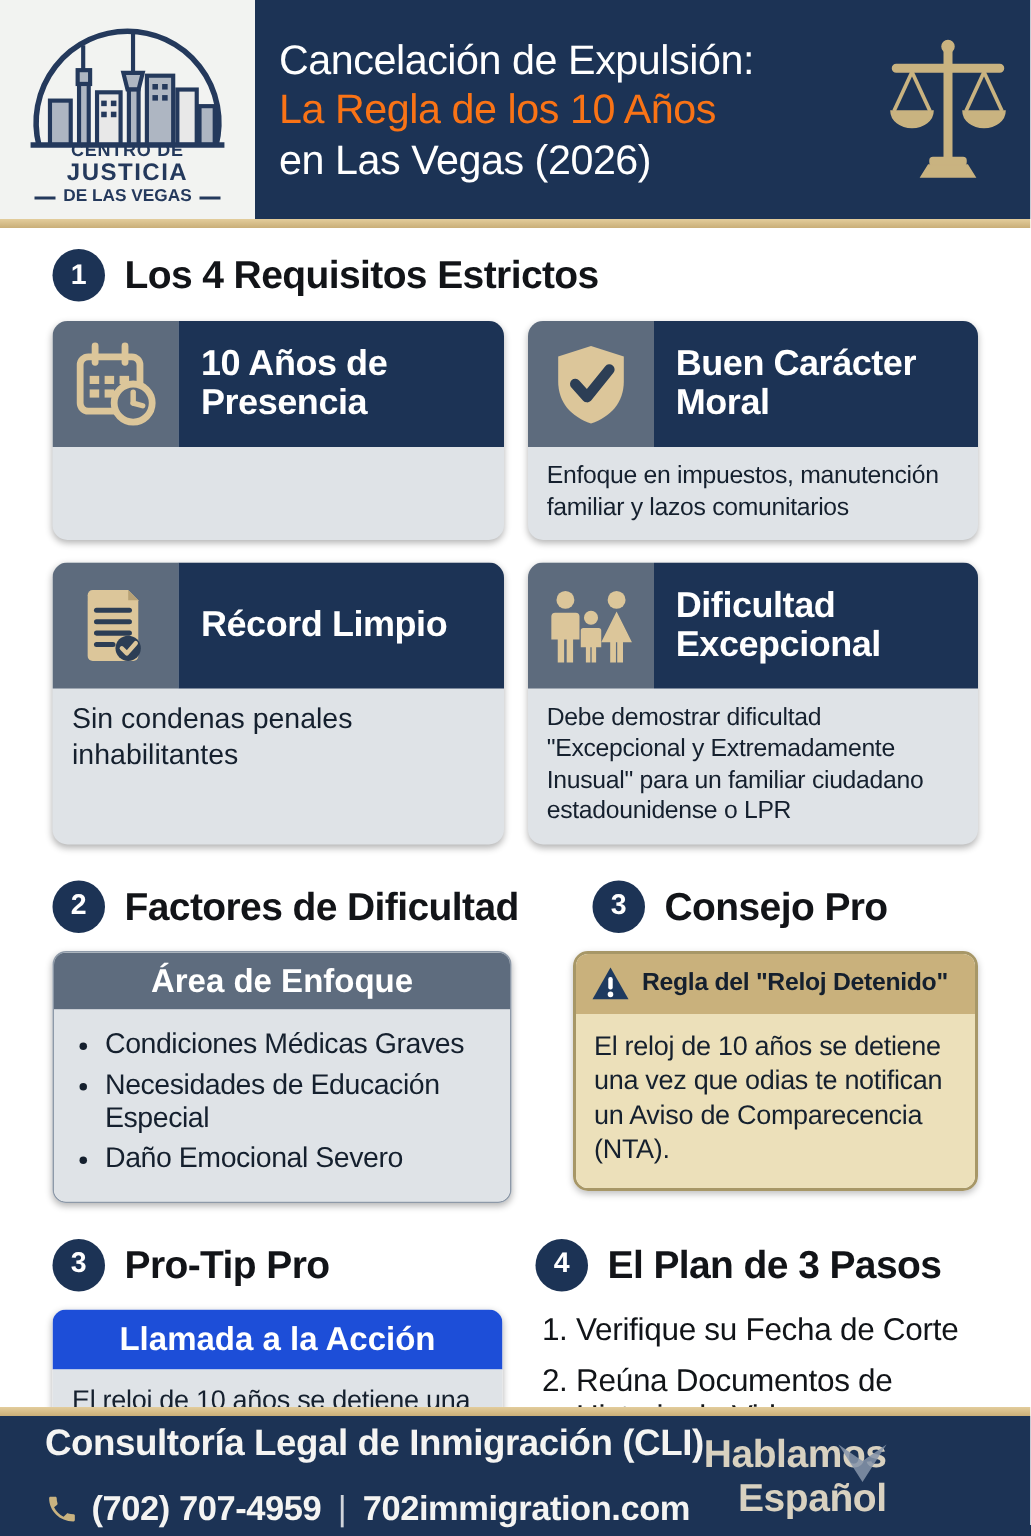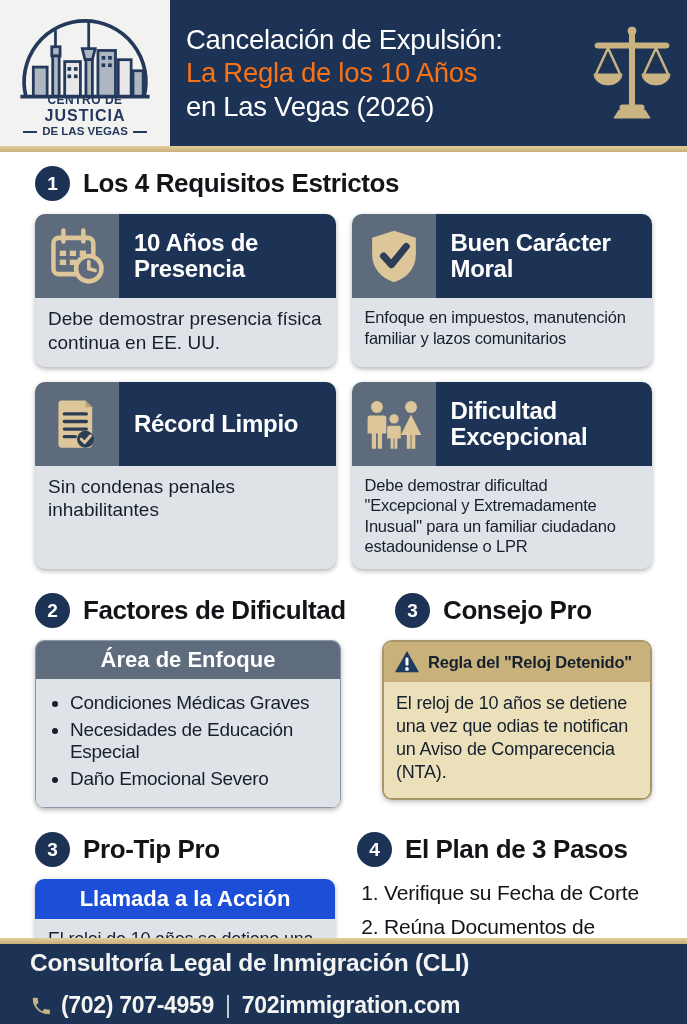--- a/index.html
+++ b/index.html
@@ -207,21 +207,20 @@
             </g>
             <circle cx="45" cy="46" r="14" fill="#5d6b7d" stroke="#dcc69a" stroke-width="5"></circle>
             <g stroke="#dcc69a" stroke-width="4" stroke-linecap="round">
               <line x1="45" y1="46" x2="45" y2="38"></line>
               <line x1="45" y1="46" x2="52" y2="48"></line>
             </g>
           </svg>
         </div>
         <div class="req-card-title">10 Años de Presencia</div>
       </div>
-      <div class="req-card-body">Debe demostrar presencia física continua en EE. UU.</div>
     </div>
 
     <div class="req-card condensed">
       <div class="req-card-top">
         <div class="icon-box">
           <svg width="56" height="58" viewBox="0 0 64 64">
             <path d="M32,3 L57,11 V30 C57,46 47,57 32,62 C17,57 7,46 7,30 V11 Z" fill="#dcc69a"></path>
             <polyline points="20,32 29,42 46,21" fill="none" stroke="#2c3e55" stroke-width="8" stroke-linecap="round" stroke-linejoin="round"></polyline>
           </svg>
         </div>
@@ -347,14 +346,21 @@
       <div class="footer-company">Consultoría Legal de Inmigración (CLI)</div>
       <div class="footer-contact">
         <svg width="22" height="22" viewBox="0 0 24 24">
           <path d="M6.6,10.8 c1.5,3 3.9,5.4 6.9,6.9 l2.3,-2.3 c0.3,-0.3 0.7,-0.4 1.1,-0.2 1.2,0.4 2.5,0.6 3.8,0.6 0.6,0 1,0.4 1,1 V20 c0,0.6 -0.4,1 -1,1 C10.6,21 3,13.4 3,4 c0,-0.6 0.4,-1 1,-1 h3.5 c0.6,0 1,0.4 1,1 0,1.3 0.2,2.6 0.6,3.8 0.1,0.4 0,0.8 -0.2,1.1 z" fill="#c9b380"></path>
         </svg>
         <span>(702) 707-4959</span>
         <span class="footer-sep">|</span>
         <span>702immigration.com</span>
       </div>
     </div>
+    <div class="footer-tagline">
+      <div>Hablamos</div>
+      <div>Español</div>
+      <svg class="cursor-arrow" width="36" height="28" viewBox="0 0 36 28">
+        <path d="M2,2 L18,13 L34,2 L18,27 Z" fill="#8695aa"></path>
+      </svg>
+    </div>
   </div>
 </div>
 
 </body></html>

